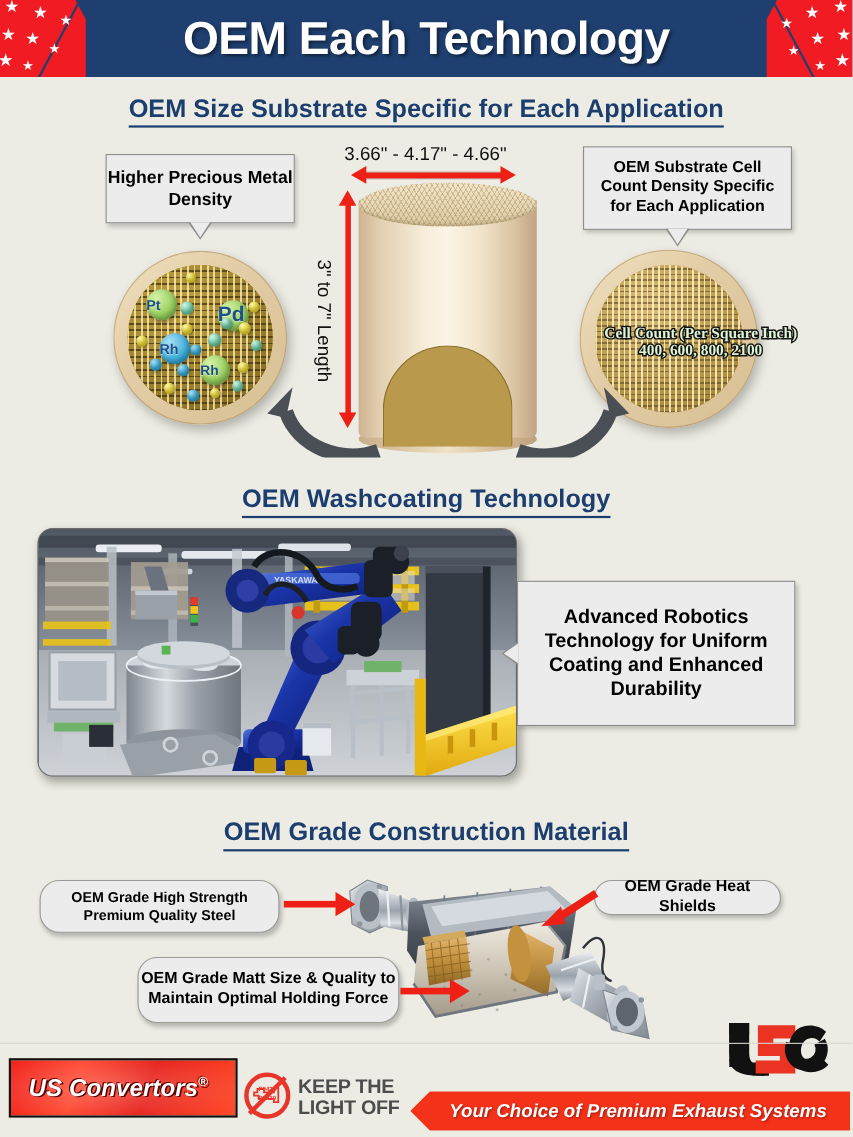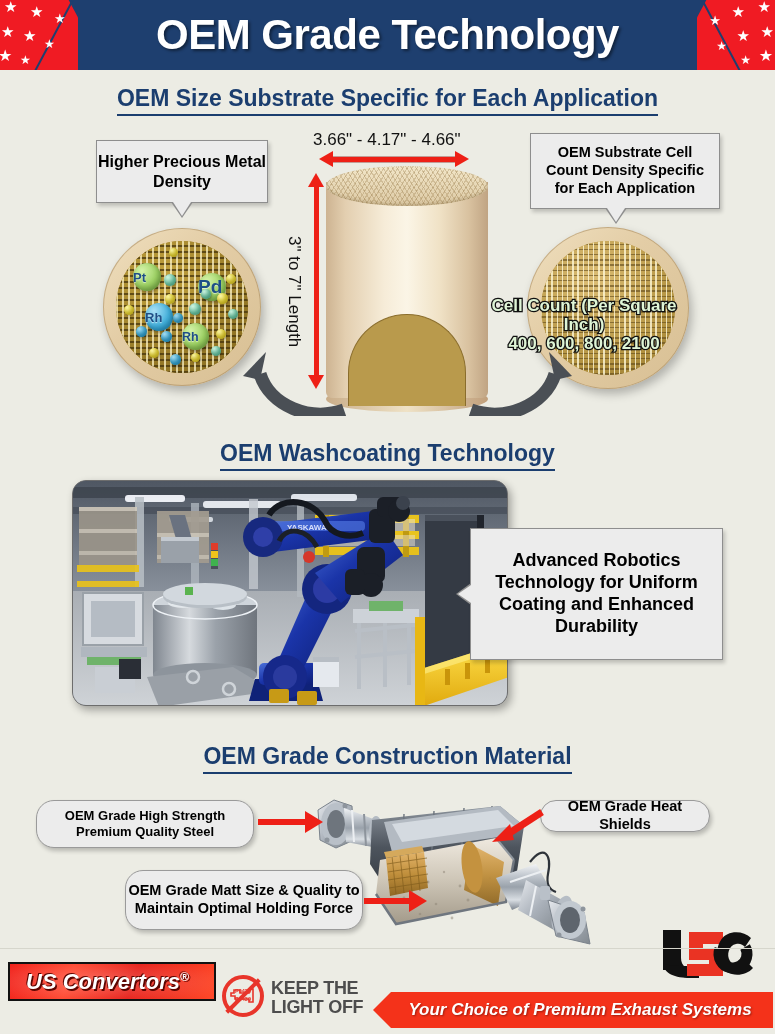--- a/index.html
+++ b/index.html
@@ -211,21 +211,21 @@
   
   .red-arrow { position:absolute; height:6px; background:#ee2016; }
   .red-arrow .head {
     position:absolute; top:-8px; width:0; height:0;
     border-top:11px solid transparent; border-bottom:11px solid transparent;
   }
   .red-arrow.to-right .head { right:-17px; border-left:18px solid #ee2016; }
 
   
   .usc-banner {
-    position:absolute; left:8px; top:962px; width:208px; height:39px;
+    position:absolute; left:8px; top:962px; width:208px; height:54px;
     border:2px solid #111;
     background:linear-gradient(110deg,#f01b14 0%,#ff3b22 30%,#e5130c 60%,#ff4a2a 100%);
     overflow:hidden;
     display:flex; align-items:center;
   }
   .usc-banner .txt {
     position:relative; z-index:3; color:#fff; font-weight:bold; font-style:italic;
     font-size:22px; padding-left:16px;
     text-shadow:1.5px 1.5px 0 #5c0500, -1px -1px 0 #5c0500;
   }
@@ -295,21 +295,21 @@
     <div class="flag-line"></div>
     <span class="star" style="right:4px;top:-1px;">★</span>
     <span class="star" style="right:30px;top:4px;">★</span>
     <span class="star" style="right:54px;top:14px;font-size:13px;">★</span>
     <span class="star" style="right:1px;top:24px;">★</span>
     <span class="star" style="right:25px;top:28px;">★</span>
     <span class="star" style="right:48px;top:40px;font-size:12px;">★</span>
     <span class="star" style="right:2px;top:48px;font-size:16px;">★</span>
     <span class="star" style="right:24px;top:54px;font-size:12px;">★</span>
   </div>
-  <div class="hdr-title">OEM Grade Technology</div>
+  <div class="hdr-title">OEM Each Technology</div>
 </div>
 
 <div class="sec-title" style="top:85px;">
   <span>OEM Size Substrate Specific for Each Application</span>
 </div>
 
 <div class="dim-label-h" style="left:313px;top:130px;">3.66" - 4.17" - 4.66"</div>
 <div class="dim-h" style="left:332px;top:157px;width:124px;"></div>
 
 <div class="dim-v" style="left:314px;top:186px;height:190px;"></div>
@@ -369,39 +369,39 @@
     <div class="particle p-blue" style="left:54px;top:113px;width:11px;height:11px;"></div>
     <div class="particle p-yellow" style="left:75px;top:112px;width:9px;height:9px;"></div>
   </div>
 </div>
 
 <div class="mag-circle" style="left:527px;top:227px;width:162px;height:162px;">
   <div class="mag-inner" style="left:14px;top:14px;width:134px;height:134px;">
     <div class="honeycomb-light"></div>
   </div>
 </div>
-<div class="cellcount-label" style="left:473px;top:296px;width:222px;font-size:17px;">
+<div class="cellcount-label" style="left:526px;top:296px;width:222px;font-size:14px;font-family:Liberation Serif, serif;">
   <div>Cell Count (Per Square Inch)</div>
   <div>400, 600, 800, 2100</div>
 </div>
 
 <svg class="curve-arrow" style="left:240px;top:330px;width:110px;height:86px;" viewBox="0 0 110 86">
   <path d="M104 80 C 70 92, 30 76, 20 44" stroke="#4a4f55" stroke-width="13" fill="none" stroke-linecap="butt"></path>
   <path d="M20 50 L 3 46 L 26 22 Z" fill="#4a4f55"></path>
 </svg>
 <svg class="curve-arrow" style="left:463px;top:330px;width:112px;height:86px;" viewBox="0 0 112 86">
   <path d="M8 80 C 42 92, 82 76, 92 44" stroke="#4a4f55" stroke-width="13" fill="none" stroke-linecap="butt"></path>
   <path d="M92 50 L 109 46 L 86 22 Z" fill="#4a4f55"></path>
 </svg>
 
 <div class="sec-title" style="top:440px;">
   <span>OEM Washcoating Technology</span>
 </div>
 
-<div class="photo" style="left:34px;top:480px;width:436px;height:226px;margin-left:38px;">
+<div class="photo" style="left:34px;top:480px;width:436px;height:226px;">
   <svg width="436" height="226" viewBox="0 0 436 226" preserveAspectRatio="none">
     <defs>
       <linearGradient id="ceil" x1="0" y1="0" x2="0" y2="1">
         <stop offset="0" stop-color="#4f5763"></stop>
           <stop offset="1" stop-color="#8d95a0"></stop>
       </linearGradient>
       <linearGradient id="flr" x1="0" y1="0" x2="0" y2="1">
         <stop offset="0" stop-color="#a9aeb4"></stop>
           <stop offset="1" stop-color="#cfd3d7"></stop>
       </linearGradient>

